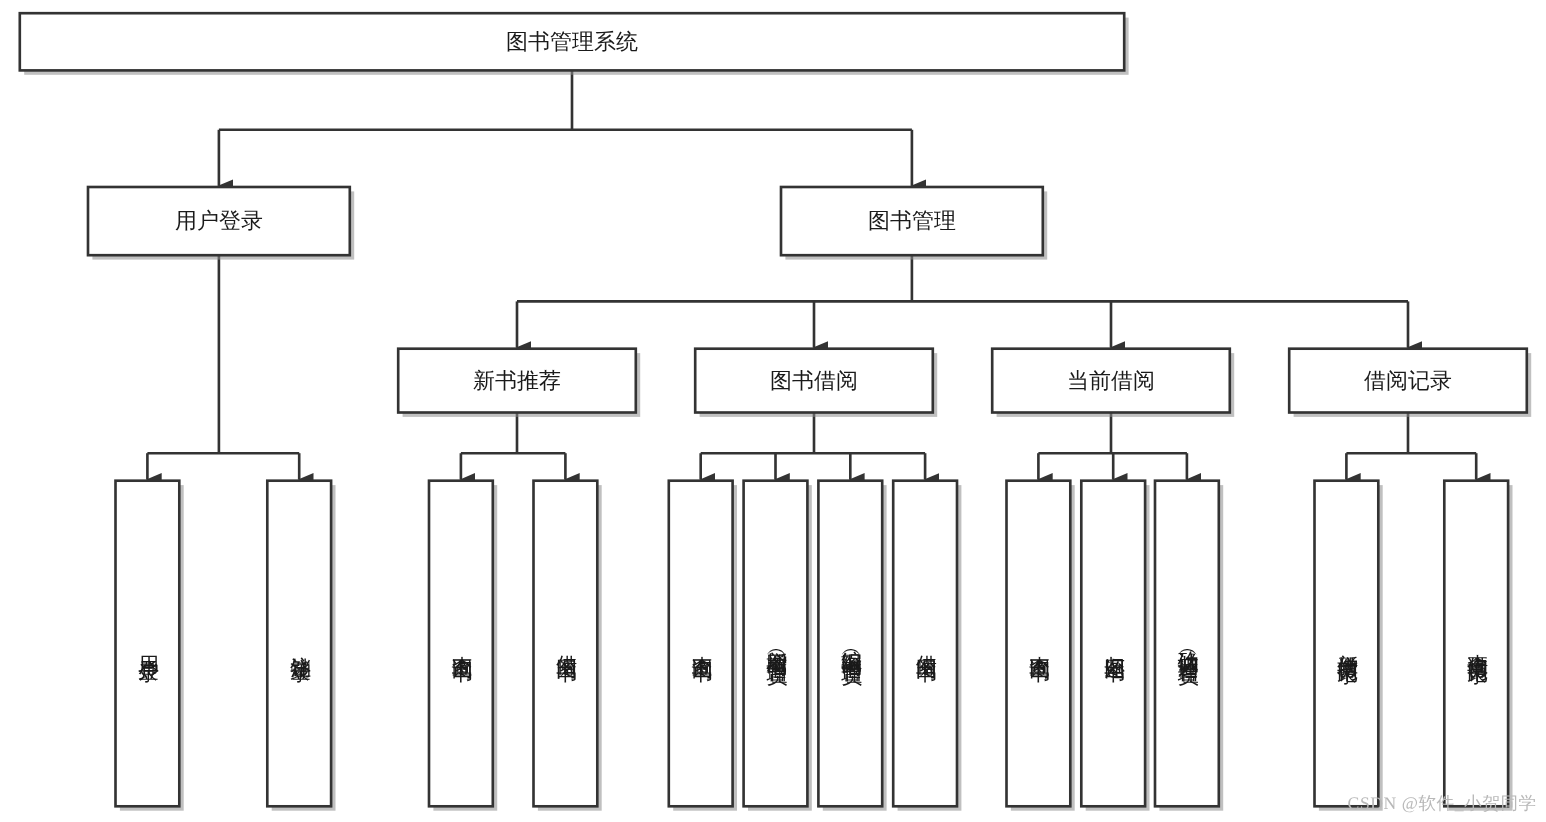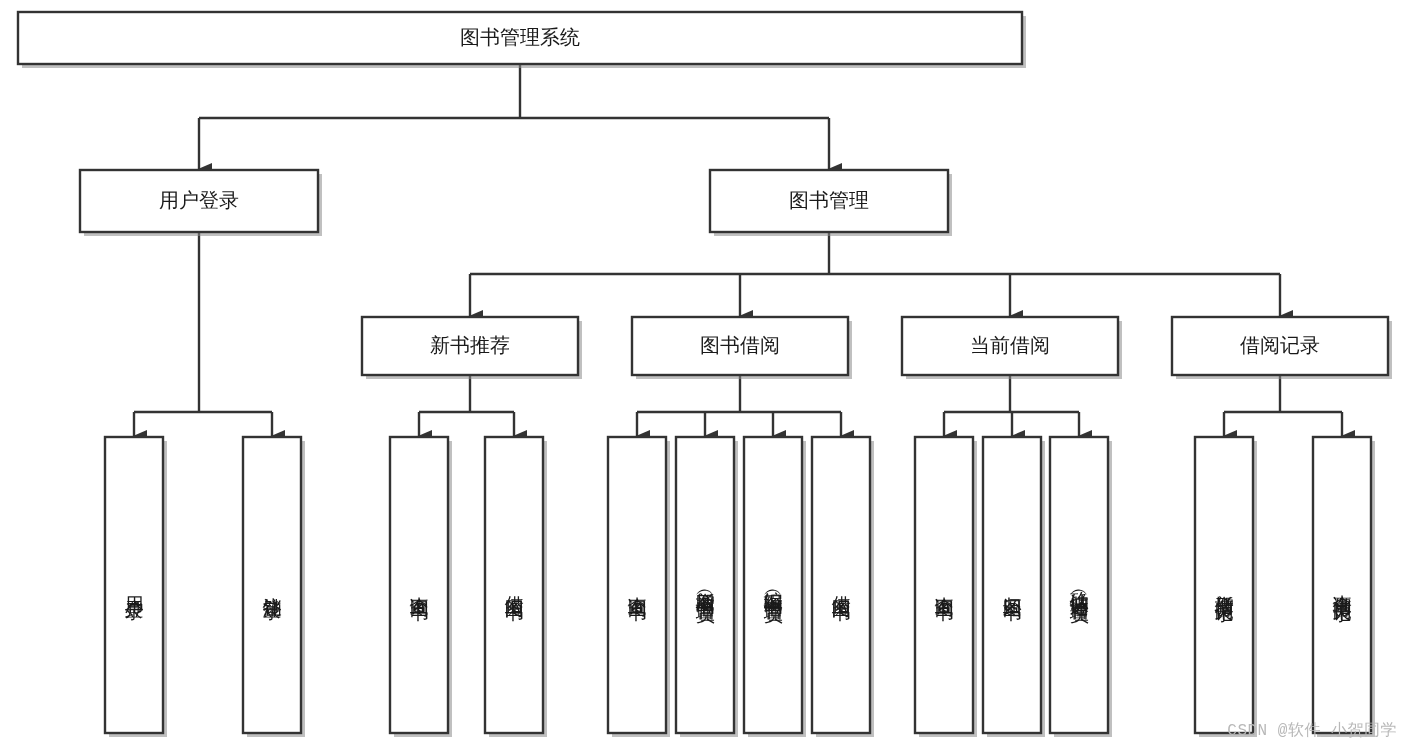--- a/index.html
+++ b/index.html
@@ -66,21 +66,21 @@
     line-height: 1.08;
     letter-spacing: 2px;
     color: #1a1a1a;
     pointer-events: none;
     text-align: center;
   }
   .watermark {
     position: absolute;
     right: 8px;
     bottom: 6px;
-    font-family: Liberation Mono, monospace;
+    font-family: Liberation Serif, serif;
     font-size: 16px;
     color: #b8b8b8;
     letter-spacing: 0.5px;
     white-space: nowrap;
   }
 </style>
 </head>
 <body>
 
 <div id="diagram-root">

